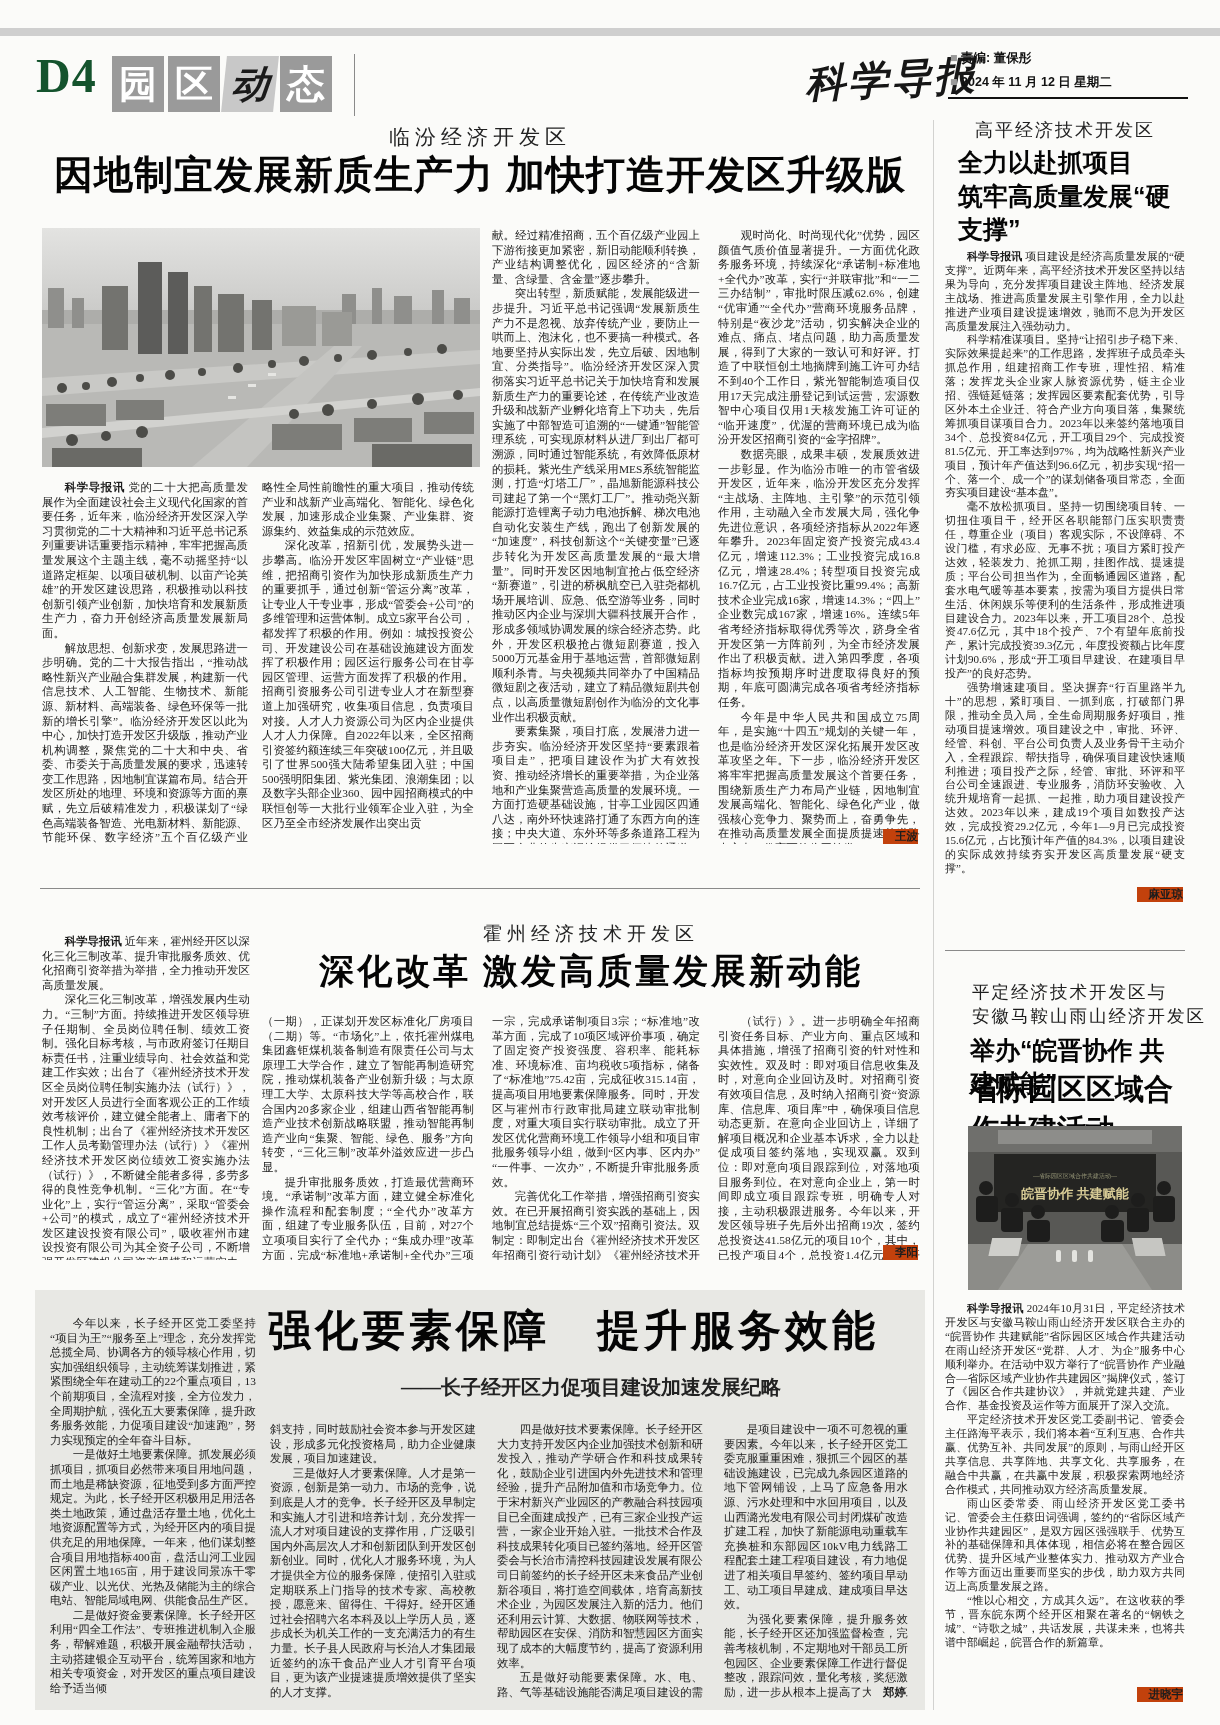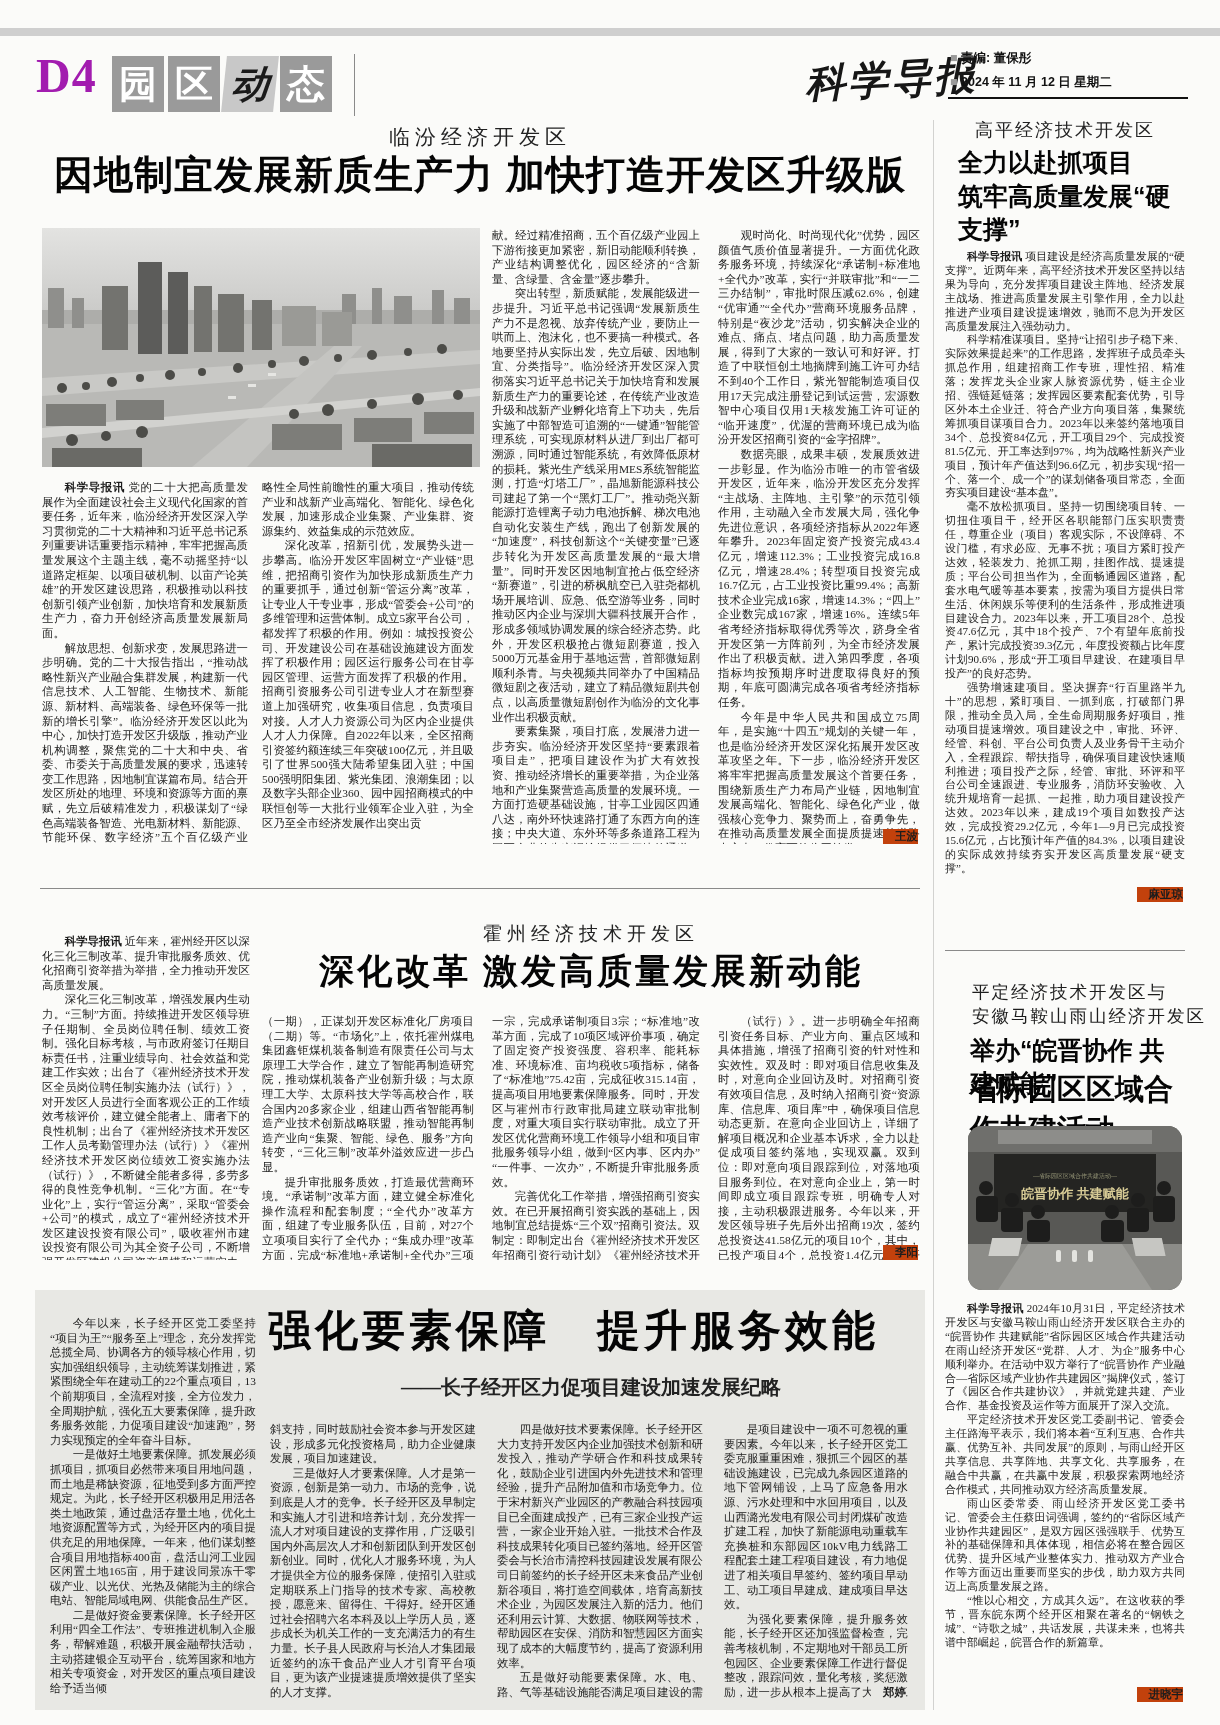--- a/index.html
+++ b/index.html
@@ -1,21 +1,21 @@
 <!DOCTYPE html>
 <html lang="zh"><head>
 <meta charset="utf-8">
 <style>
   html,body{margin:0;padding:0;background:#efefef;}
   #page{position:relative;width:1220px;height:1725px;background:#fbfbf9;margin:0 auto;
         font-family:"Liberation Serif","DejaVu Serif",serif;color:#1c1c1c;overflow:hidden;}
   .abs{position:absolute;}
   .rule{position:absolute;background:#8a8a8a;}
   
-  .pageno{font-size:48px;font-weight:bold;color:#a21caf;letter-spacing:1px;}
+  .pageno{font-size:48px;font-weight:bold;color:#14532d;letter-spacing:1px;}
   .secbox{display:inline-block;width:52px;height:56px;margin-right:4px;background:#9a9a9a;color:#fff;
           font-family:"Liberation Sans","DejaVu Sans",sans-serif;font-weight:bold;font-size:38px;
           text-align:center;line-height:56px;}
   .secbox.alt{background:#c8c8c8;color:#1a1a1a;font-style:italic;transform:skewX(-6deg);}
   .paperlogo{font-size:40px;font-weight:bold;font-style:italic;transform:rotate(-3deg);letter-spacing:3px;color:#161616;}
   .mastline{font-size:12.5px;font-weight:bold;color:#111;font-family:"Liberation Sans","DejaVu Sans",sans-serif;}
   .mastline .sq{color:#9a9a9a;}
   
   .kicker{font-family:"Liberation Sans","DejaVu Sans",sans-serif;font-size:21px;color:#222;text-align:center;letter-spacing:5px;}
   .hl-sans{font-family:"Liberation Sans","DejaVu Sans",sans-serif;font-weight:900;color:#050505;}
@@ -189,21 +189,21 @@
       </div>
     <span class="byline">麻亚琼</span>
   </div>
   <div class="rule" style="left:945px;top:950px;width:240px;height:1px;"></div>
 
   <div class="abs skick" style="left:972px;top:980px;">平定经济技术开发区与</div>
   <div class="abs skick" style="left:972px;top:1004px;">安徽马鞍山雨山经济开发区</div>
   <div class="abs hl-sans" style="left:970px;top:1034px;width:216px;font-size:25px;">举办“皖晋协作 共建赋能”</div>
   <div class="abs hl-sans" style="left:970px;top:1070px;width:216px;font-size:29px;">省际园区区域合作共建活动</div>
 
-  <div class="abs" style="left:968px;top:1126px;width:214px;height:164px;overflow:hidden;border-radius:14px;">
+  <div class="abs" style="left:968px;top:1126px;width:214px;height:164px;overflow:hidden;">
     <svg width="214" height="164" viewBox="0 0 214 164" xmlns="http://www.w3.org/2000/svg">
       <rect x="0" y="0" width="214" height="164" fill="#585855"></rect>
       <rect x="0" y="0" width="214" height="26" fill="#6f6f6c"></rect>
       <rect x="30" y="4" width="154" height="14" fill="#8d8d8a"></rect>
       <rect x="26" y="28" width="162" height="58" fill="#242422"></rect>
       <text x="107" y="52" font-size="6" fill="#9a9a7a" text-anchor="middle" font-family="Liberation Sans, sans-serif">—省际园区区域合作共建活动—</text>
       <text x="107" y="72" font-size="13" font-weight="bold" fill="#d8cc96" text-anchor="middle" font-family="Liberation Sans, sans-serif">皖晋协作  共建赋能</text>
       <g fill="#1d1d1c">
         <circle cx="18" cy="62" r="7"></circle>
           <rect x="8" y="70" width="22" height="26" rx="4"></rect>

